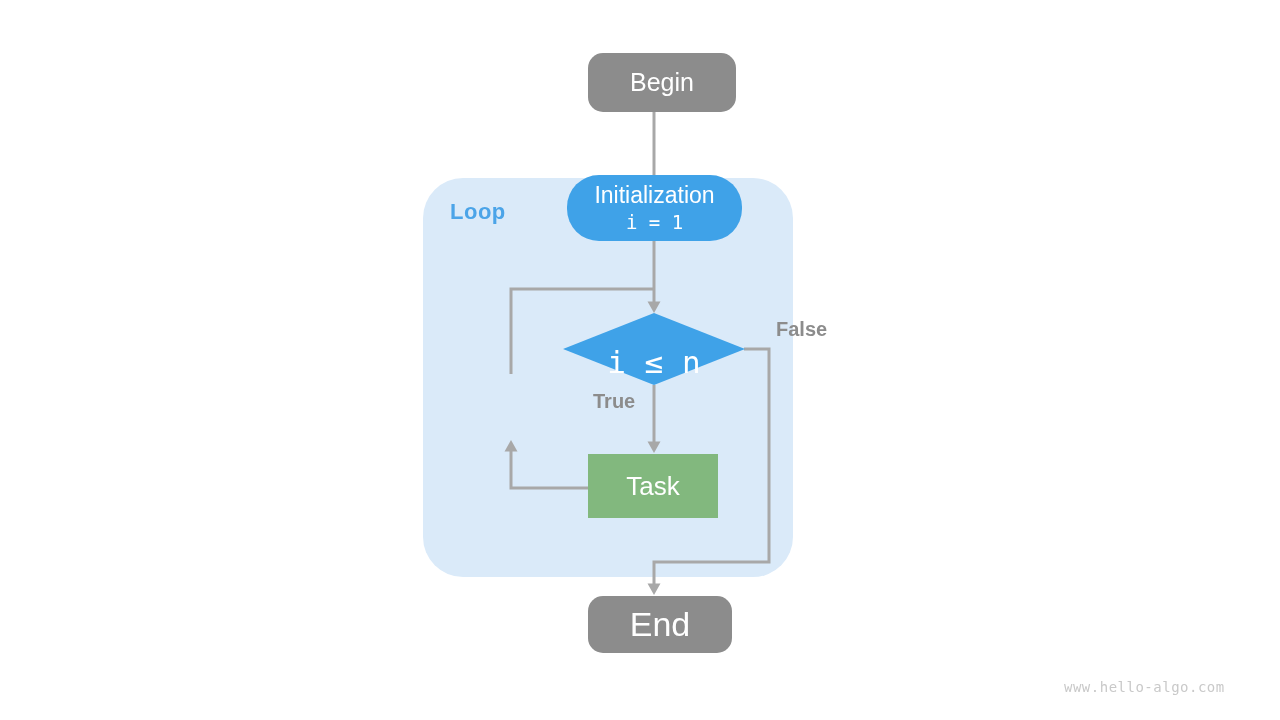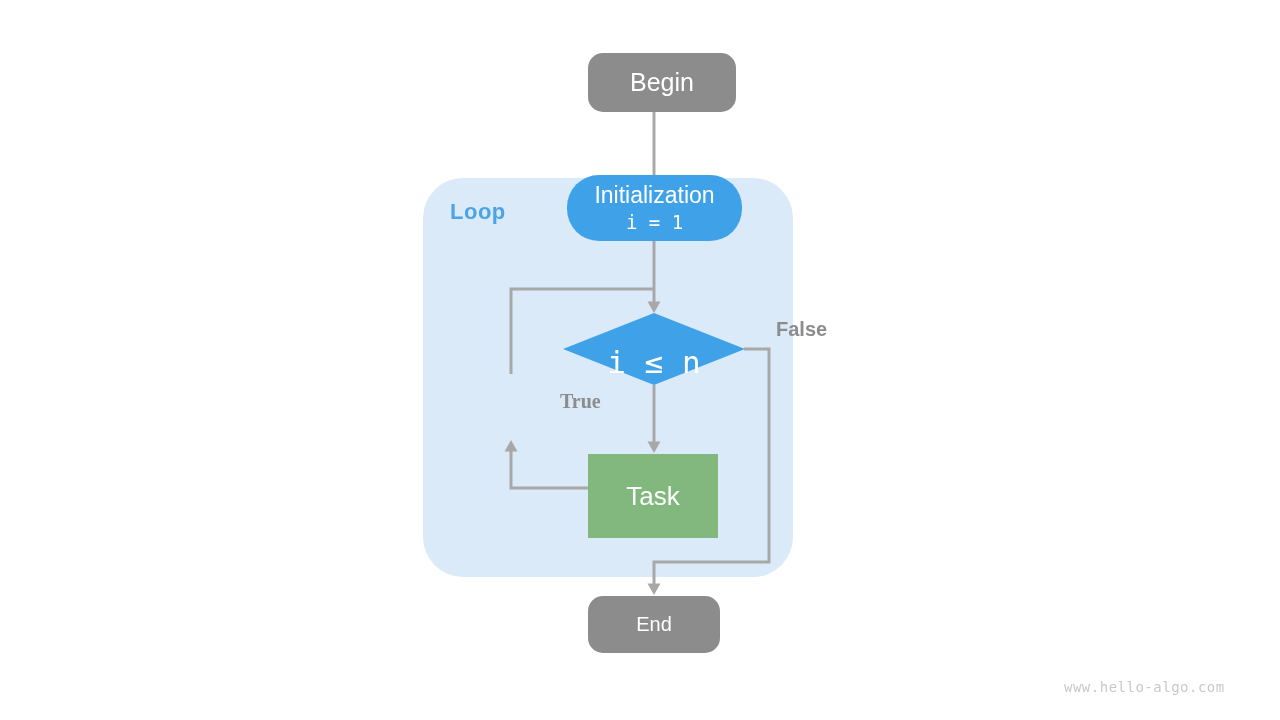--- a/index.html
+++ b/index.html
@@ -67,44 +67,44 @@
   .node .code {
     font-family: "DejaVu Sans Mono", monospace;
     font-size: 19px;
     margin-top: 1px;
   }
   .terminator {
     background: var(--node_gray);
     border-radius: 15px;
   }
   .node-begin { left: 588px; top: 53px; width: 148px; height: 59px; font-size: 25px; }
-  .node-end   { left: 588px; top: 596px; width: 132px; height: 57px; font-size: 20px; }
+  .node-end   { left: 588px; top: 596px; width: 144px; height: 57px; font-size: 34px; }
   .node-init   { left: 567px; top: 175px; width: 175px; height: 66px; background: var(--node_blue); border-radius: 32px; }
   .node-update { left: 444px; top: 373px; width: 132px; height: 66px; background: var(--node_blue); }
-  .node-task   { left: 588px; top: 454px; width: 130px; height: 84px; background: var(--node_green); font-size: 26px; }
+  .node-task   { left: 588px; top: 454px; width: 130px; height: 64px; background: var(--node_green); font-size: 26px; }
   .diamond-text {
     position: absolute;
     left: 563px; top: 326px;
     width: 182px; height: 72px;
     z-index: 3;
     display: flex;
     align-items: center;
     justify-content: center;
     color: var(--node_text);
     font-family: "DejaVu Sans Mono", monospace;
     font-size: 31px;
   }
   .edge-label {
     position: absolute;
     z-index: 3;
     font-size: 20px;
     font-weight: bold;
     color: var(--edge_label);
   }
-  .edge-label-true  { left: 560px; top: 390px; font-family: Liberation Serif, serif; }
+  .edge-label-true  { left: 593px; top: 390px; }
   .edge-label-false { left: 728px; top: 318px; margin-left: 48px; }
   .watermark {
     position: absolute;
     left: 1064px; top: 679px;
     z-index: 3;
     font-family: "DejaVu Sans Mono", monospace;
     font-size: 14px;
     letter-spacing: 0.5px;
     color: var(--watermark);
   }

